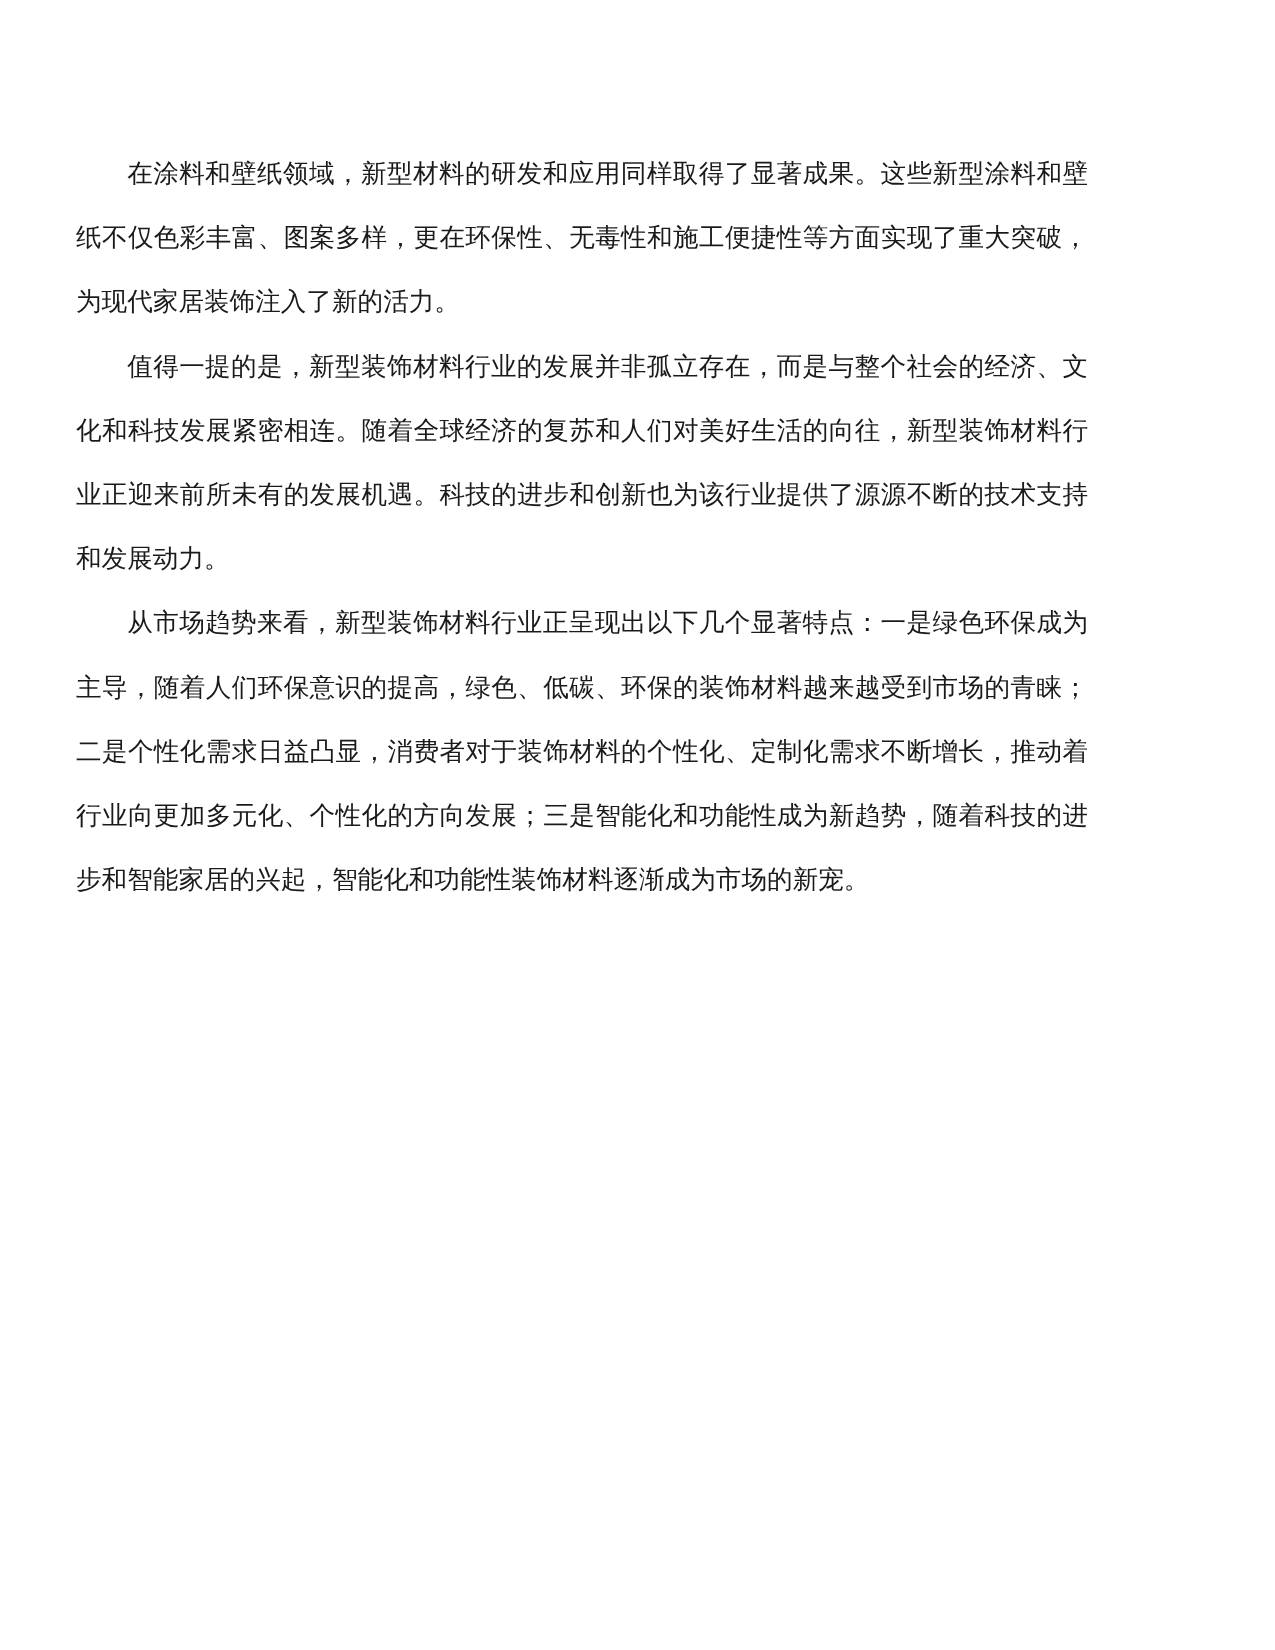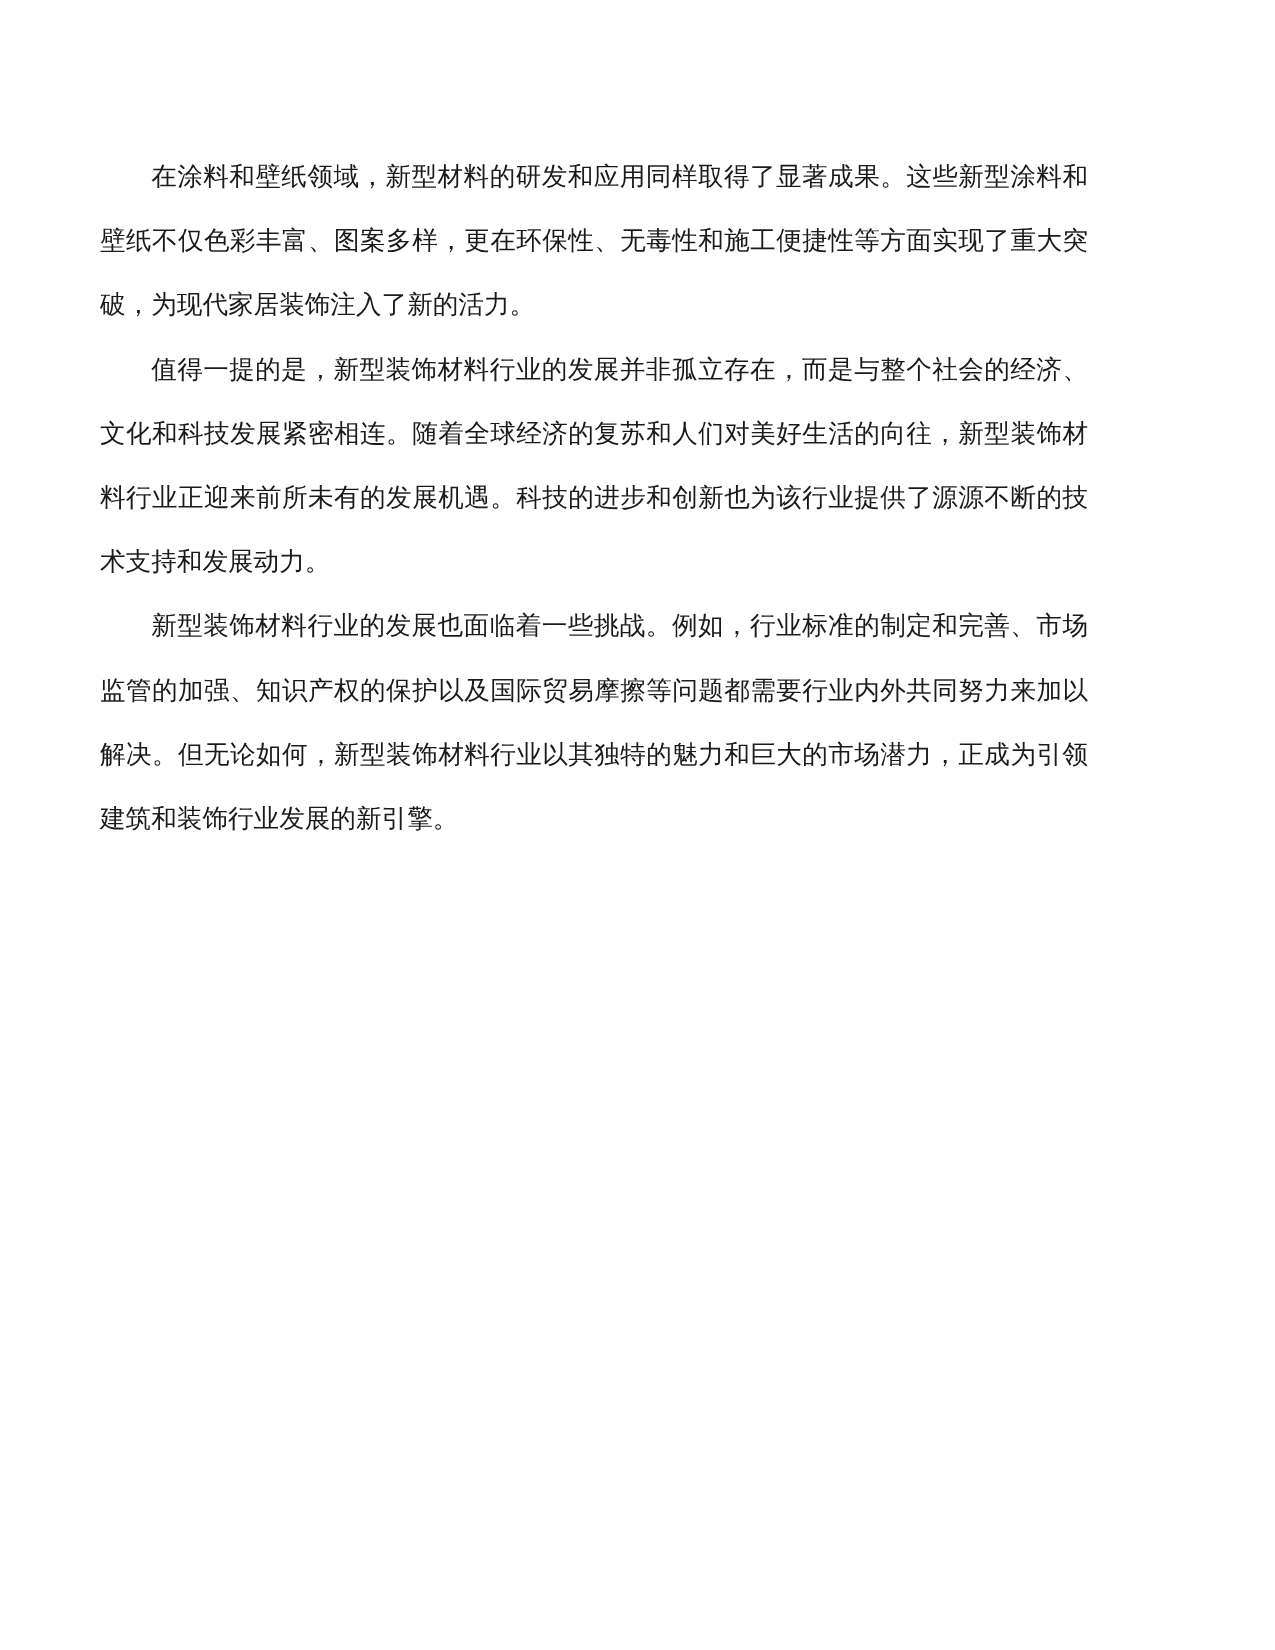--- a/index.html
+++ b/index.html
@@ -6,23 +6,23 @@
     margin: 0;
     padding: 0;
     background: #ffffff;
   }
   .page {
     position: relative;
     width: 1275px;
     height: 1263px;
     background: #ffffff;
     box-sizing: border-box;
-    padding: 144px 187px 0 100px;
+    padding: 144px 187px 0 76px;
     overflow: hidden;
-    font-family: Liberation Sans, sans-serif;
+    font-family: Liberation Mono, monospace;
   }
   .para {
     margin: 0;
     padding: 0;
     font-size: 25.6px;
     line-height: 64.2px;
     color: #1a1a1a;
     text-align: justify;
     text-justify: inter-character;
     text-indent: 2em;
@@ -30,14 +30,14 @@
     word-break: break-all;
     font-weight: 400;
   }
 </style>
 </head>
 <body>
 
 <div class="page">
   <p class="para">在涂料和壁纸领域，新型材料的研发和应用同样取得了显著成果。这些新型涂料和壁纸不仅色彩丰富、图案多样，更在环保性、无毒性和施工便捷性等方面实现了重大突破，为现代家居装饰注入了新的活力。</p>
   <p class="para">值得一提的是，新型装饰材料行业的发展并非孤立存在，而是与整个社会的经济、文化和科技发展紧密相连。随着全球经济的复苏和人们对美好生活的向往，新型装饰材料行业正迎来前所未有的发展机遇。科技的进步和创新也为该行业提供了源源不断的技术支持和发展动力。</p>
-  <p class="para">新型装饰材料行业的发展也面临着一些挑战。例如，行业标准的制定和完善、市场监管的加强、知识产权的保护以及国际贸易摩擦等问题都需要行业内外共同努力来加以解决。但无论如何，新型装饰材料行业以其独特的魅力和巨大的市场潜力，正成为引领建筑和装饰行业发展的新引擎。</p>
+  <p class="para">从市场趋势来看，新型装饰材料行业正呈现出以下几个显著特点：一是绿色环保成为主导，随着人们环保意识的提高，绿色、低碳、环保的装饰材料越来越受到市场的青睐；二是个性化需求日益凸显，消费者对于装饰材料的个性化、定制化需求不断增长，推动着行业向更加多元化、个性化的方向发展；三是智能化和功能性成为新趋势，随着科技的进步和智能家居的兴起，智能化和功能性装饰材料逐渐成为市场的新宠。</p>
 </div>
 
 </body></html>

